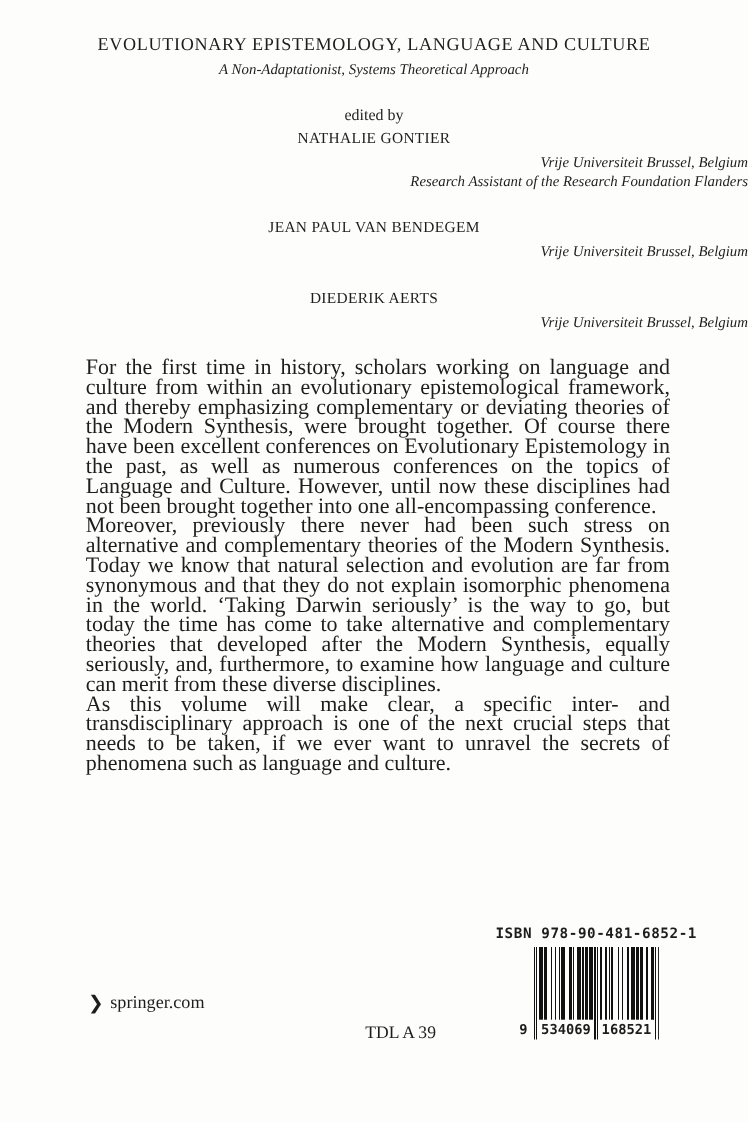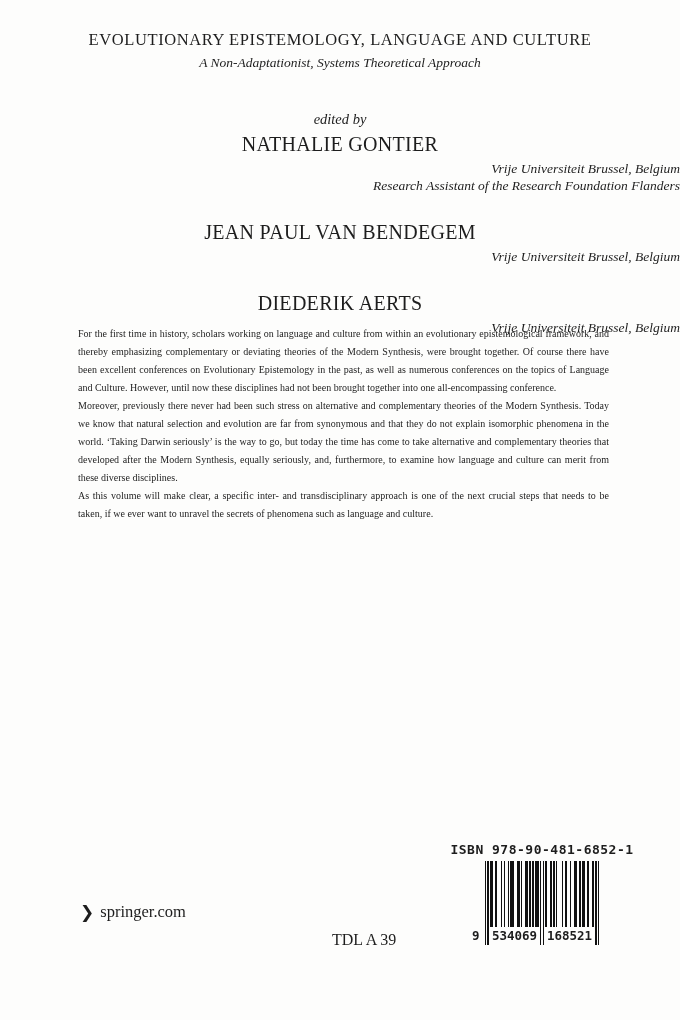--- a/index.html
+++ b/index.html
@@ -26,44 +26,43 @@
     letter-spacing:0.6px;
     margin:0;
   }
   .subtitle{
     font-size:13.5px;
     font-style:italic;
     margin-top:5px;
   }
   .edited-by{
     font-size:14.5px;
-    font-style:italic;
-    margin-top:40px;
+    margin-top:26px;
   }
   .editor{margin-top:0;}
   .editor .name{
-    font-size:20px;
+    font-size:14px;
     letter-spacing:0.3px;
     margin-top:5px;
   }
   .editor.first .name{margin-top:5px;}
   .editor .affil{
     font-size:13.5px;
     font-style:italic;
     line-height:17px;
     margin-top:4px;
     text-align:right;
   }
   .editor.gap{margin-top:27px;}
   
   .blurb{
     position:absolute;
     top:325px;left:78px;
     width:531px;
-    font-size:10px;
+    font-size:20px;
     line-height:18px;
     text-align:justify;
   }
   .blurb p{margin:0;}
   
   .springer{
     position:absolute;
     left:80px;top:901px;
     font-size:16.5px;
     white-space:nowrap;

